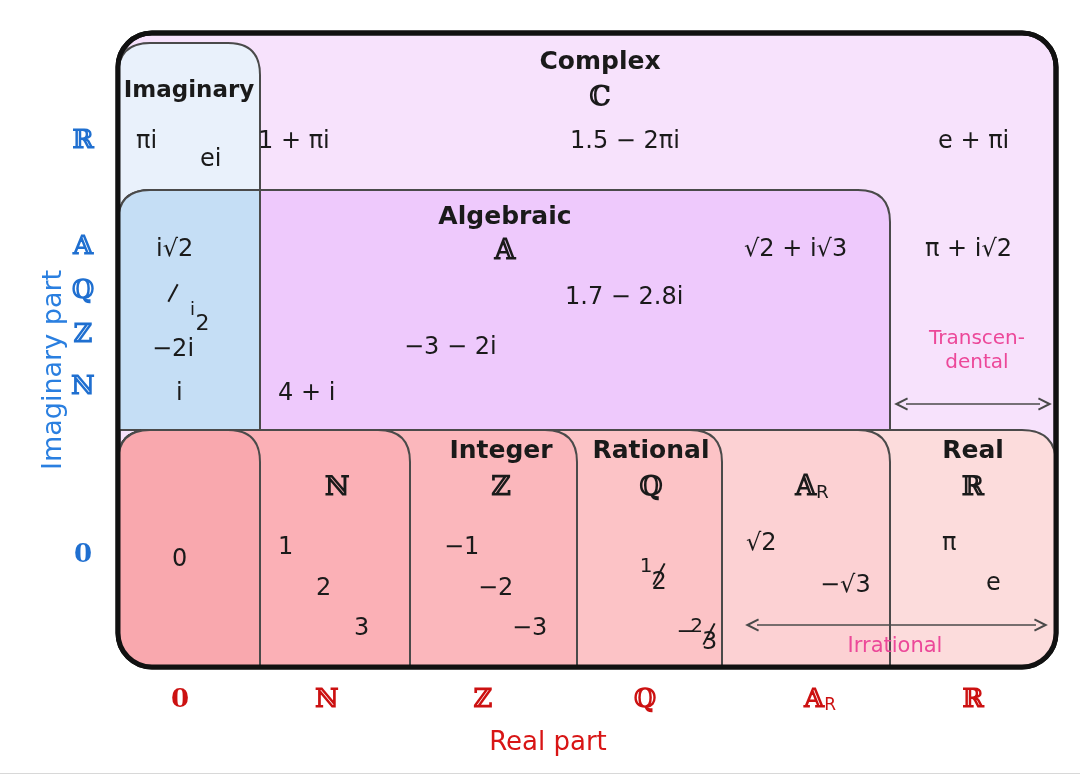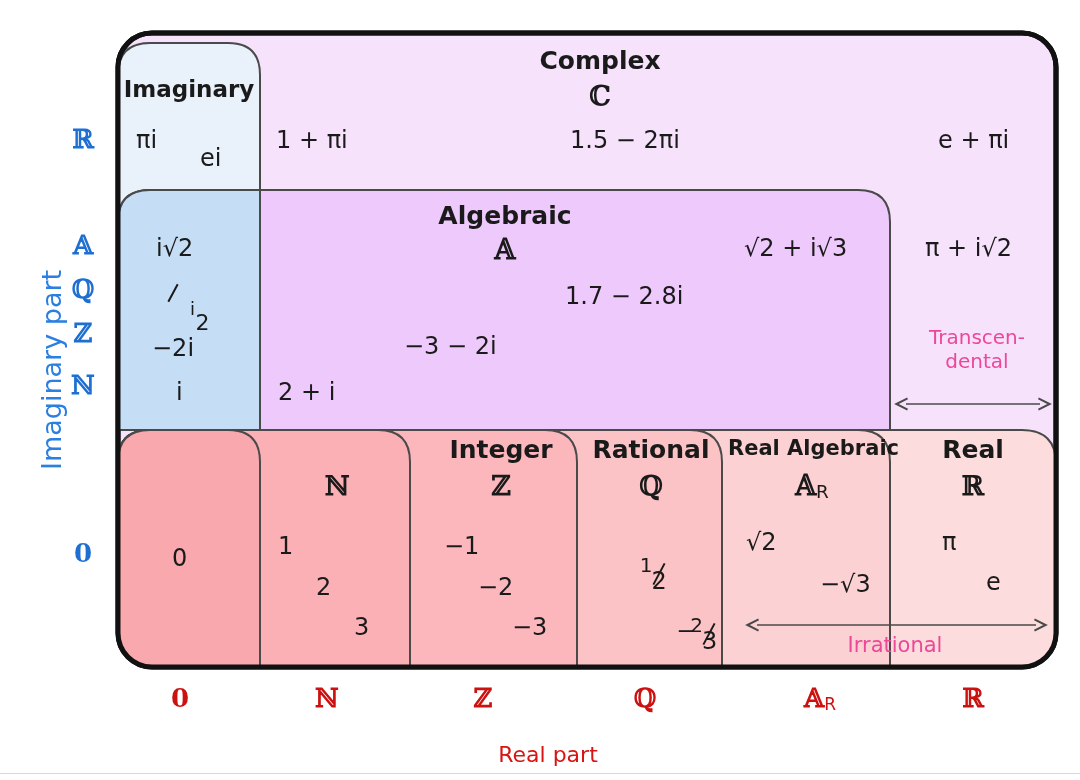--- a/index.html
+++ b/index.html
@@ -69,23 +69,22 @@
     text-align: center;
   }
   .axis-name-blue {
     color: #2a7fe0;
     font-family: "DejaVu Sans", "Liberation Sans", sans-serif;
     font-size: 27px;
   }
   .axis-name-red {
     color: #d81515;
     font-family: "DejaVu Sans", "Liberation Sans", sans-serif;
-    font-size: 22px;
-    text-align: center;
-    margin-top: 16px;
+    font-size: 26px;
+    text-align: center;
   }
   .sub {
     font-size: 0.68em;
     vertical-align: -0.18em;
   }
   .vert {
     transform-origin: 0 0;
     transform: rotate(-90deg);
     white-space: nowrap;
   }
@@ -147,21 +146,21 @@
 
     <rect x="118" y="33" width="938" height="634" rx="34" ry="34" fill="none" stroke="#111111" stroke-width="5"></rect>
 
     <line x1="906" y1="404" x2="1040" y2="404" stroke="#4a4a4a" stroke-width="1.6" marker-start="url(#arrL)" marker-end="url(#arrR)"></line>
 
     <line x1="757" y1="625" x2="1036" y2="625" stroke="#4a4a4a" stroke-width="1.6" marker-start="url(#arrL)" marker-end="url(#arrR)"></line>
   </svg>
 
   <div class="lbl set-title" style="left:500px; top:48px; width:200px;">Complex</div>
   <div class="lbl set-sym" style="left:500px; top:82px; width:200px;">ℂ</div>
-  <div class="lbl elem" style="left:276px; top:128px;">1 + πi</div>
+  <div class="lbl elem" style="left:258px; top:128px;">1 + πi</div>
   <div class="lbl elem" style="left:570px; top:128px;">1.5 − 2πi</div>
   <div class="lbl elem" style="left:938px; top:128px;">e + πi</div>
 
   <div class="lbl set-title" style="left:122px; top:78px; width:134px; font-size:23px;">Imaginary</div>
   <div class="lbl elem" style="left:136px; top:128px;">πi</div>
   <div class="lbl elem" style="left:200px; top:146px;">ei</div>
 
   <div class="lbl elem" style="left:156px; top:236px;">i√2</div>
 
   <div class="lbl elem" style="left:160px; top:276px;">
@@ -170,21 +169,21 @@
 
   <div class="lbl elem" style="left:152px; top:336px;">−2i</div>
   <div class="lbl elem" style="left:176px; top:380px;">i</div>
 
   <div class="lbl set-title" style="left:405px; top:203px; width:200px;">Algebraic</div>
   <div class="lbl set-sym" style="left:405px; top:236px; width:200px;">𝔸</div>
 
   <div class="lbl elem" style="left:744px; top:236px;">√2 + i√3</div>
   <div class="lbl elem" style="left:565px; top:284px;">1.7 − 2.8i</div>
   <div class="lbl elem" style="left:404px; top:334px;">−3 − 2i</div>
-  <div class="lbl elem" style="left:278px; top:380px;">2 + i</div>
+  <div class="lbl elem" style="left:278px; top:380px;">4 + i</div>
 
   <div class="lbl elem" style="left:925px; top:236px;">π + i√2</div>
 
   <div class="lbl note" style="left:908px; top:326px; width:138px;">Transcen-</div>
   <div class="lbl note" style="left:908px; top:350px; width:138px;">dental</div>
 
   <div class="lbl elem" style="left:172px; top:546px;">0</div>
 
   <div class="lbl set-sym" style="left:264px; top:472px; width:146px;">ℕ</div>
   <div class="lbl elem" style="left:278px; top:534px;">1</div>
@@ -201,21 +200,20 @@
   <div class="lbl set-sym" style="left:578px; top:472px; width:146px;">ℚ</div>
 
   <div class="lbl elem" style="left:614px; top:532px;">
     <span class="frac" style="position:relative;"><span style="display:block;font-size:20px;position:relative;left:-6px;">1</span><span style="display:block;font-size:24px;position:relative;left:7px;top:-5px;">2</span><span style="position:absolute;left:2px;top:17px;width:24px;height:2px;background:#1a1a1a;transform:rotate(-62deg);"></span></span>
   </div>
 
   <div class="lbl elem" style="left:646px; top:592px;">
     <span style="font-size:22px;position:relative;top:-6px;">−</span><span class="frac" style="position:relative;"><span style="display:block;font-size:20px;position:relative;left:-6px;">2</span><span style="display:block;font-size:24px;position:relative;left:7px;top:-5px;">3</span><span style="position:absolute;left:2px;top:17px;width:24px;height:2px;background:#1a1a1a;transform:rotate(-62deg);"></span></span>
   </div>
 
-  <div class="lbl set-title" style="left:728px; top:438px; width:168px; font-size:21px;">Real Algebraic</div>
   <div class="lbl set-sym" style="left:728px; top:472px; width:168px;"><span>𝔸</span><span class="sub" style="font-family:'DejaVu Sans','Liberation Sans',sans-serif;font-weight:normal;">R</span></div>
   <div class="lbl elem" style="left:746px; top:530px;">√2</div>
   <div class="lbl elem" style="left:820px; top:572px;">−√3</div>
 
   <div class="lbl set-title" style="left:900px; top:437px; width:146px;">Real</div>
   <div class="lbl set-sym" style="left:900px; top:472px; width:146px;">ℝ</div>
   <div class="lbl elem" style="left:942px; top:530px;">π</div>
   <div class="lbl elem" style="left:986px; top:570px;">e</div>
 
   <div class="lbl note" style="left:800px; top:634px; width:190px; font-size:21px;">Irrational</div>

